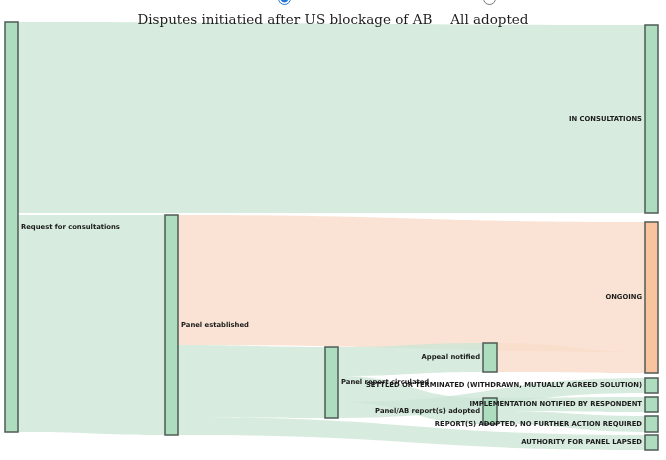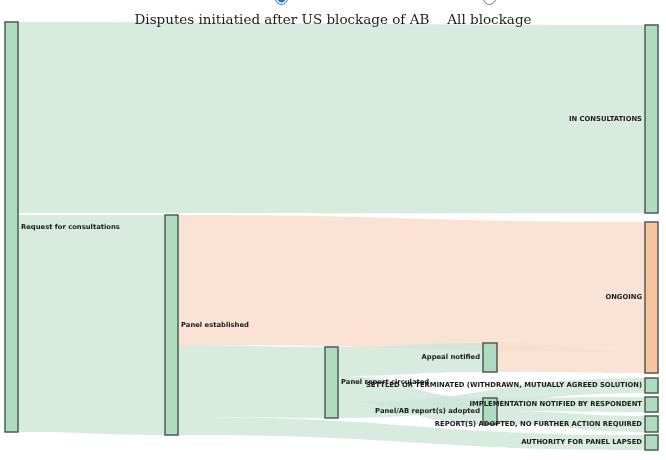--- a/index.html
+++ b/index.html
@@ -28,21 +28,21 @@
 
 <div class="app">
 
   <div class="controls">
     <label class="radio-option">
       <input type="radio" name="dispute-view" checked="" style="">
       <span>Disputes initiatied after US blockage of AB</span>
     </label>
     <label class="radio-option">
       <input type="radio" name="dispute-view" style="">
-      <span>All blockage</span>
+      <span>All adopted</span>
     </label>
   </div>
 
   <svg id="sankey" class="sankey" width="666" height="460" viewBox="0 0 666 460">
       <path d="M18,22 C331.5,22 331.5,25 645,25 L645,213 C331.5,213 331.5,213 18,213 Z" fill="#cde6d6" fill-opacity="0.8"></path>
       <path d="M18,215 C91.5,215 91.5,215 165,215 L165,435 C91.5,435 91.5,432 18,432 Z" fill="#cde6d6" fill-opacity="0.8"></path>
       <path d="M178,215 C411.5,215 411.5,222 645,222 L645,352 C411.5,352 411.5,345 178,345 Z" fill="#f9dcc9" fill-opacity="0.8"></path>
       <path d="M178,345 C251.5,345 251.5,347 325,347 L325,418 C251.5,418 251.5,417 178,417 Z" fill="#cde6d6" fill-opacity="0.8"></path>
       <path d="M178,417 C411.5,417 411.5,435 645,435 L645,450 C411.5,450 411.5,435 178,435 Z" fill="#cde6d6" fill-opacity="0.8"></path>
       <path d="M338,347 C410.5,347 410.5,343 483,343 L483,372 C410.5,372 410.5,376 338,376 Z" fill="#cde6d6" fill-opacity="0.8"></path>

